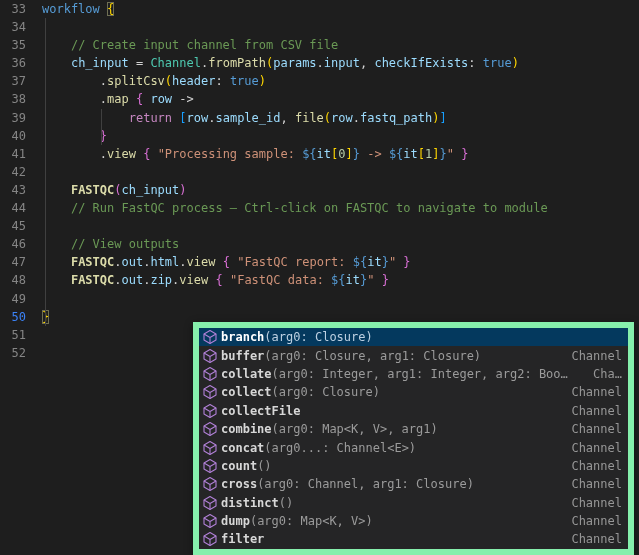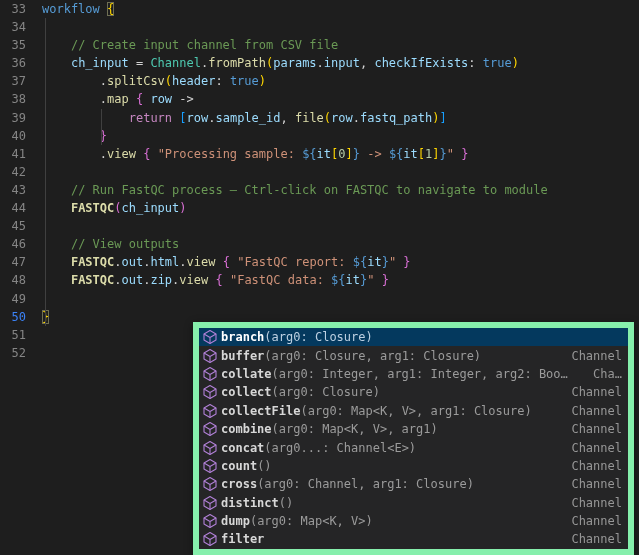--- a/index.html
+++ b/index.html
@@ -72,22 +72,22 @@
       <div class="line"><span class="c-kw">workflow</span><span class="c-op"> </span><span class="c-b1 match">{</span></div>
       <div class="line"></div>
       <div class="line"><span class="c-op">    </span><span class="c-cmt">// Create input channel from CSV file</span></div>
       <div class="line"><span class="c-op">    </span><span class="c-var">ch_input</span><span class="c-op"> = </span><span class="c-cls">Channel</span><span class="c-op">.</span><span class="c-fn">fromPath</span><span class="c-b1">(</span><span class="c-var">params</span><span class="c-op">.</span><span class="c-var">input</span><span class="c-op">, </span><span class="c-var">checkIfExists</span><span class="c-op">: </span><span class="c-kw">true</span><span class="c-b1">)</span></div>
       <div class="line"><span class="c-op">        </span><span class="c-op">.</span><span class="c-fn">splitCsv</span><span class="c-b1">(</span><span class="c-var">header</span><span class="c-op">: </span><span class="c-kw">true</span><span class="c-b1">)</span></div>
       <div class="line"><span class="c-op">        </span><span class="c-op">.</span><span class="c-fn">map</span><span class="c-op"> </span><span class="c-b2">{</span><span class="c-op"> </span><span class="c-var">row</span><span class="c-op"> -&gt;</span></div>
       <div class="line"><span class="c-op">            </span><span class="c-ctrl">return</span><span class="c-op"> </span><span class="c-b3">[</span><span class="c-var">row</span><span class="c-op">.</span><span class="c-var">sample_id</span><span class="c-op">, </span><span class="c-fn">file</span><span class="c-b1">(</span><span class="c-var">row</span><span class="c-op">.</span><span class="c-var">fastq_path</span><span class="c-b1">)</span><span class="c-b3">]</span></div>
       <div class="line"><span class="c-op">        </span><span class="c-b2">}</span></div>
       <div class="line"><span class="c-op">        </span><span class="c-op">.</span><span class="c-fn">view</span><span class="c-op"> </span><span class="c-b2">{ </span><span class="c-str">"Processing sample: </span><span class="c-kw">${</span><span class="c-var">it</span><span class="c-b1">[</span><span class="c-num">0</span><span class="c-b1">]</span><span class="c-kw">}</span><span class="c-str"> -&gt; </span><span class="c-kw">${</span><span class="c-var">it</span><span class="c-b1">[</span><span class="c-num">1</span><span class="c-b1">]</span><span class="c-kw">}</span><span class="c-str">"</span><span class="c-b2"> }</span></div>
       <div class="line"></div>
+      <div class="line"><span class="c-op">    </span><span class="c-proc">FASTQC</span><span class="c-b2">(</span><span class="c-var">ch_input</span><span class="c-b2">)</span></div>
       <div class="line"><span class="c-op">    </span><span class="c-cmt">// Run FastQC process – Ctrl-click on FASTQC to navigate to module</span></div>
-      <div class="line"><span class="c-op">    </span><span class="c-proc">FASTQC</span><span class="c-b2">(</span><span class="c-var">ch_input</span><span class="c-b2">)</span></div>
       <div class="line"></div>
       <div class="line"><span class="c-op">    </span><span class="c-cmt">// View outputs</span></div>
       <div class="line"><span class="c-op">    </span><span class="c-proc">FASTQC</span><span class="c-op">.</span><span class="c-var">out</span><span class="c-op">.</span><span class="c-var">html</span><span class="c-op">.</span><span class="c-fn">view</span><span class="c-op"> </span><span class="c-b2">{ </span><span class="c-str">"FastQC report: </span><span class="c-kw">${</span><span class="c-var">it</span><span class="c-kw">}</span><span class="c-str">"</span><span class="c-b2"> }</span></div>
       <div class="line"><span class="c-op">    </span><span class="c-proc">FASTQC</span><span class="c-op">.</span><span class="c-var">out</span><span class="c-op">.</span><span class="c-var">zip</span><span class="c-op">.</span><span class="c-fn">view</span><span class="c-op"> </span><span class="c-b2">{ </span><span class="c-str">"FastQC data: </span><span class="c-kw">${</span><span class="c-var">it</span><span class="c-kw">}</span><span class="c-str">"</span><span class="c-b2"> }</span></div>
       <div class="line"></div>
       <div class="line"><span class="c-b1 match">}</span></div>
       <div class="line"></div>
     </div>
   <div class="guide" style="left:45px;top:18.1px;height:307.7px;"></div>
   <div class="guide" style="left:101px;top:108.6px;height:36.2px;"></div>
@@ -137,21 +137,20 @@
         <span class="sdetail">Channel</span>
       </div>
       <div class="srow">
         <svg class="sicon" viewBox="0 0 16 16">
           <g fill="none" stroke="#B180D7" stroke-width="1.1" stroke-linejoin="round">
             <path d="M8 1.6 L14 5 L14 11 L8 14.4 L2 11 L2 5 Z"></path>
             <path d="M2 5 L8 8.4 L14 5 M8 8.4 L8 14.4"></path>
           </g>
         </svg>
         <span class="sname">collectFile</span>
-        <span class="ssig">(arg0: Map&lt;K, V&gt;, arg1: Closure)</span>
         <span class="sdetail">Channel</span>
       </div>
       <div class="srow">
         <svg class="sicon" viewBox="0 0 16 16">
           <g fill="none" stroke="#B180D7" stroke-width="1.1" stroke-linejoin="round">
             <path d="M8 1.6 L14 5 L14 11 L8 14.4 L2 11 L2 5 Z"></path>
             <path d="M2 5 L8 8.4 L14 5 M8 8.4 L8 14.4"></path>
           </g>
         </svg>
         <span class="sname">combine</span>

